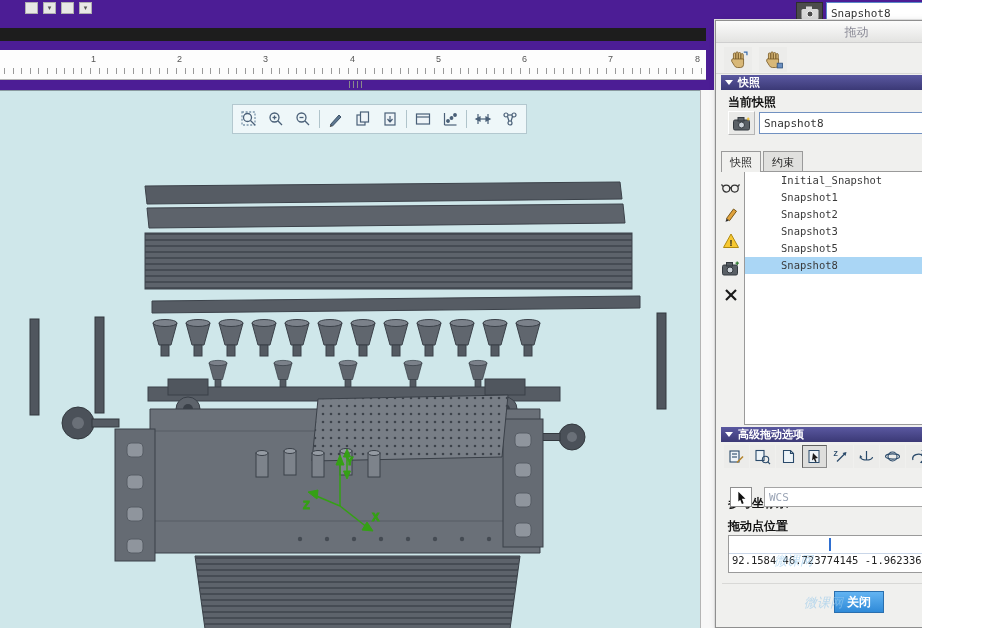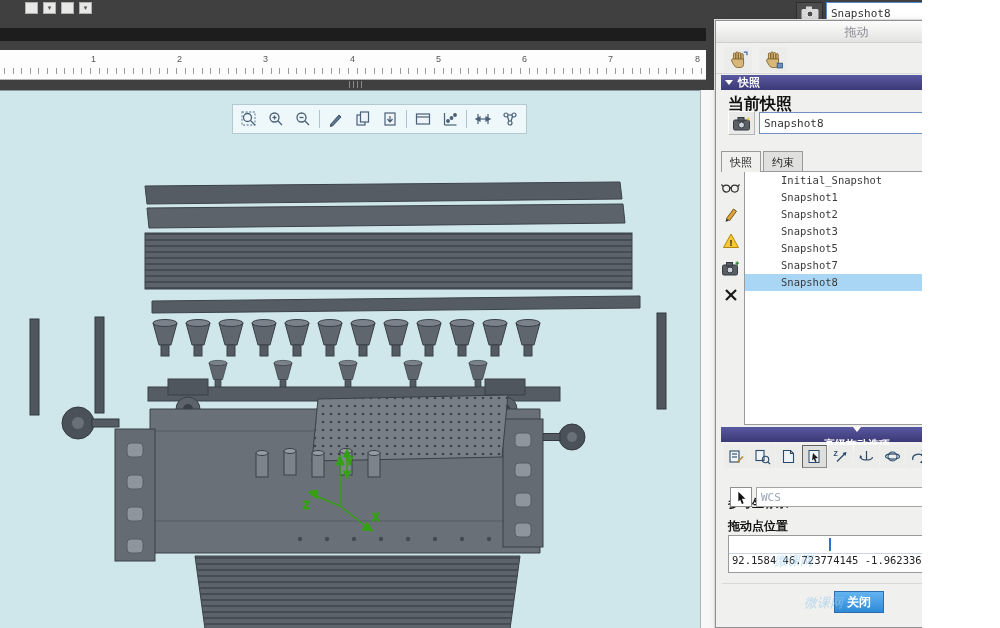--- a/index.html
+++ b/index.html
@@ -1,18 +1,18 @@
 <!DOCTYPE html>
 <html><head>
 <meta charset="utf-8">
 <style>
   * { margin:0; padding:0; box-sizing:border-box; }
   html,body { background:#fff; }
   body { font-family:"Liberation Sans",sans-serif; }
-  .screen { position:relative; width:922px; height:628px; background:#404040; overflow:hidden; }
+  .screen { position:relative; width:922px; height:628px; background:#4c1d95; overflow:hidden; }
 
   
   .mini-icons { position:absolute; left:25px; top:2px; display:flex; gap:5px; align-items:center; }
   .mini-ico { width:13px; height:12px; background:#e8e8e6; border:1px solid #b0b0b0; font-size:7px; color:#555; line-height:10px; text-align:center; }
   .dark-band { position:absolute; left:0; top:28px; width:706px; height:13px; background:#1d1d1d; }
   .top-snap { position:absolute; left:796px; top:2px; display:flex; gap:3px; align-items:center; }
   .top-cam { width:27px; height:22px; background:#4c4c4c; border:1px solid #2e2e2e; display:flex; align-items:center; justify-content:center; padding:0; }
   .top-input { width:168px; height:22px; border:1px solid #5b8bc9; font:11px "DejaVu Sans Mono",monospace; color:#333; padding:0 4px; background:#fff; }
 
   
@@ -40,23 +40,23 @@
   .dlg-title { position:absolute; left:0; top:0; right:0; height:22px; background:linear-gradient(#fcfcfc,#e3e3e1);
     border-bottom:1px solid #cfcfcf; text-align:center; font-size:12px; color:#8a8a96; line-height:22px; }
   .dlg-close { position:absolute; right:7px; top:0; font-size:14px; color:#808080; line-height:22px; cursor:default; }
   .hand-row { position:absolute; left:8px; top:26px; display:flex; gap:7px; }
   .hand-btn { width:28px; height:25px; background:#ececea; border:1px solid #ececea; display:flex; align-items:center; justify-content:center; padding:0; }
   .hand-div { position:absolute; left:0; right:0; top:52px; height:1px; background:#d8d8d6; }
 
   .sec-hdr { position:absolute; left:5px; width:272px; height:15px; background:linear-gradient(#5a58a0,#3b3976);
     color:#fff; font-size:11px; font-weight:bold; display:flex; align-items:center; gap:5px; padding:0 4px; }
   .sec-hdr .tri { width:0; height:0; border-left:4px solid transparent; border-right:4px solid transparent; border-top:5px solid #fff; }
-  #hdr-snapshot { top:54px; } #hdr-adv { top:406px;flex-direction:column; }
-
-  .cur-label { position:absolute; left:12px; top:73px; font-size:16px; font-weight:bold; color:#111; }
+  #hdr-snapshot { top:54px; } #hdr-adv { top:406px; }
+
+  .cur-label { position:absolute; left:12px; top:73px; font-size:12px; font-weight:bold; color:#111; }
   .cur-row { position:absolute; left:12px; top:90px; display:flex; gap:4px; align-items:center; }
   .cam-btn { width:27px; height:24px; background:#e9e9e7; border:1px solid #b5b5b5; border-top-color:#fff; border-left-color:#fff;
     display:flex; align-items:center; justify-content:center; padding:0; }
   .cur-input { width:228px; height:22px; border:1px solid #7191c1; font:11px "DejaVu Sans Mono",monospace; padding:0 4px; color:#333; background:#fff; }
 
   .tabs { position:absolute; left:5px; top:130px; display:flex; z-index:2; }
   .tab { height:20px; padding:0 8px; font-size:11px; line-height:20px; background:#e0e0de; border:1px solid #9a9a9a;
     border-bottom:none; margin-right:2px; color:#222; }
   .tab.active { background:#f0f0ee; height:21px; }
 
@@ -68,21 +68,21 @@
   .snap-row { height:17px; line-height:17px; padding-left:36px; white-space:nowrap; }
   .snap-row.first { }
   .snap-row.selected { background:#aad6f5; }
 
   .adv-icons { position:absolute; left:8px; top:424px; display:flex; gap:1px; }
   .adv-btn { width:25px; height:23px; background:#ececea; border:1px solid #ececea; display:flex; align-items:center; justify-content:center; padding:0; }
   .adv-btn.pressed { border:1px solid #8a8a8a; border-top-color:#5f5f5f; border-left-color:#5f5f5f; background:#dededc; }
 
   .grp-label { position:absolute; left:12px; font-size:12px; font-weight:bold; color:#111; }
   #lbl-csys { top:474px; } #lbl-dragpt { top:497px; }
-  .csys-row { position:absolute; left:14px; top:466px; display:flex; gap:4px; align-items:center; }
+  .csys-row { position:absolute; left:14px; top:466px; display:flex; gap:12px; align-items:center; }
   .arrow-btn { width:22px; height:20px; background:#fff; border:1px solid #8f8f8f; padding:0; display:flex; align-items:center; justify-content:center; }
   .csys-input { width:228px; height:20px; border:1px solid #a5a5a5; font:11px "DejaVu Sans Mono",monospace; color:#9aa4b5; padding:0 4px; background:#fff; }
 
   .coord-box { position:absolute; left:12px; top:514px; width:262px; height:38px; border:1px solid #9a9a9a; background:#fff; }
   .coord-row { height:18px; line-height:18px; font:10.5px "DejaVu Sans Mono",monospace; color:#222; padding:0 3px; white-space:nowrap; overflow:hidden; }
   .coord-row.top { border-bottom:1px solid #c9d6e8; position:relative; }
   .caret { position:absolute; left:100px; top:2px; width:2px; height:13px; background:#2f6fd0; }
 
   .bottom-div { position:absolute; left:6px; right:6px; top:562px; height:1px; background:#d8d8d6; }
   .close-btn { position:absolute; left:118px; top:570px; width:50px; height:22px; background:linear-gradient(#63b4f2,#2f8ad8);
@@ -439,21 +439,20 @@
           </svg>
       </button>
     </div>
 
     <div class="snap-list">
       <div class="snap-row first">Initial_Snapshot</div>
       <div class="snap-row">Snapshot1</div>
       <div class="snap-row">Snapshot2</div>
       <div class="snap-row">Snapshot3</div>
       <div class="snap-row">Snapshot5</div>
-      <div class="snap-row">Snapshot7</div>
       <div class="snap-row selected">Snapshot8</div>
     </div>
 
     <div class="sec-hdr" id="hdr-adv">
       <span class="tri"></span>
       <span>高级拖动选项</span>
     </div>
 
     <div class="adv-icons">
       <button class="adv-btn">

